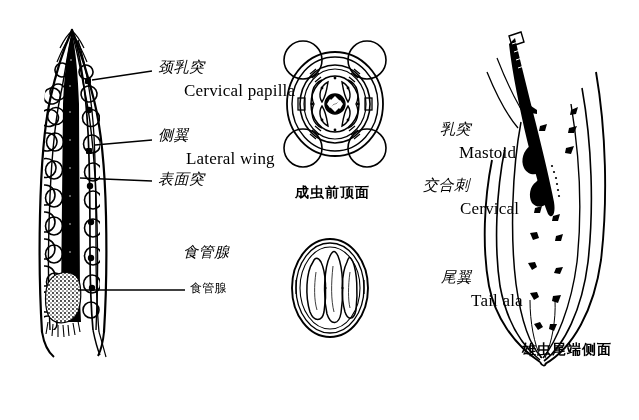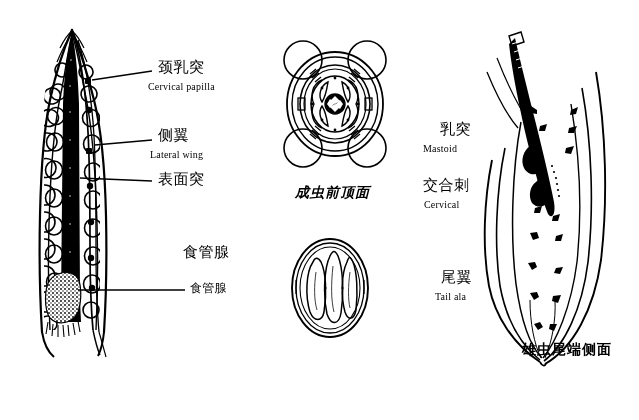--- a/index.html
+++ b/index.html
@@ -27,30 +27,32 @@
     position: absolute;
     white-space: nowrap;
     color: #000;
     line-height: 1.05;
   }
   .cn {
     font-family: "DejaVu Sans", "Liberation Sans", sans-serif;
     font-size: 15px;
     font-weight: 500;
     letter-spacing: 0.5px;
+    font-style: italic;
   }
   .cn-small {
     font-family: "DejaVu Sans", "Liberation Sans", sans-serif;
     font-size: 12px;
     letter-spacing: 0.3px;
   }
   .en {
     font-family: "Liberation Serif", "DejaVu Serif", serif;
-    font-size: 10px;
+    font-size: 17px;
     letter-spacing: 0.2px;
+    margin-left: 36px;
   }
   .caption {
     font-family: "DejaVu Sans", "Liberation Sans", sans-serif;
     font-size: 14px;
     font-weight: bold;
     letter-spacing: 1px;
   }
   .title-main {
     font-family: "DejaVu Sans", "Liberation Sans", sans-serif;
     font-size: 15px;
@@ -358,21 +360,21 @@
   <div class="lbl cn" style="left:158px; top:128px;">侧翼</div>
   <div class="lbl en" style="left:150px; top:150px;">Lateral wing</div>
 
   <div class="lbl cn" style="left:158px; top:172px;">表面突</div>
 
   <div class="lbl cn" style="left:183px; top:245px;">食管腺</div>
 
   <div class="lbl cn-small" style="left:190px; top:282px;">食管腺</div>
 
 
-  <div class="lbl caption" style="left:295px; top:185px;font-style:italic;">成虫前顶面</div>
+  <div class="lbl caption" style="left:295px; top:185px;">成虫前顶面</div>
 
   <div class="lbl cn" style="left:440px; top:122px;">乳突</div>
   <div class="lbl en" style="left:423px; top:144px;">Mastoid</div>
 
   <div class="lbl cn" style="left:423px; top:178px;">交合刺</div>
   <div class="lbl en" style="left:424px; top:200px;">Cervical</div>
 
   <div class="lbl cn" style="left:441px; top:270px;">尾翼</div>
   <div class="lbl en" style="left:435px; top:292px;">Tail ala</div>
 

